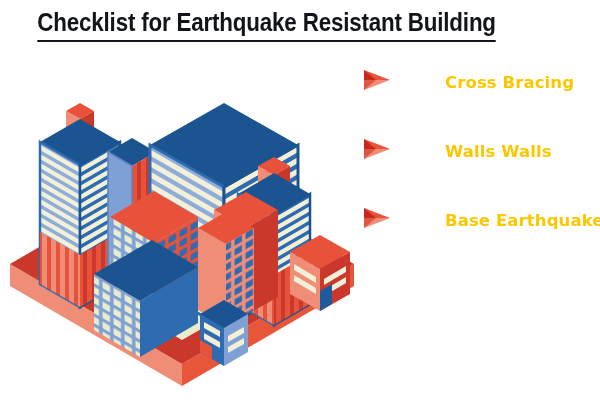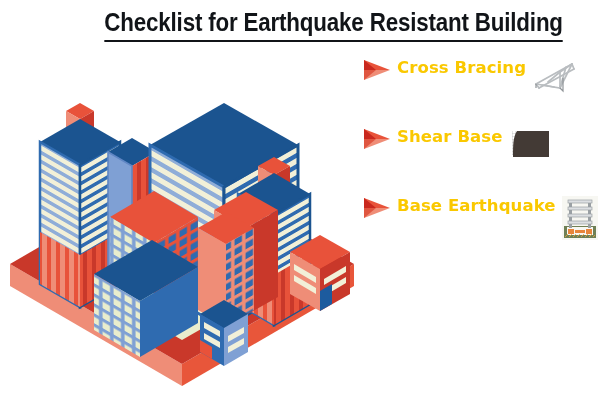--- a/index.html
+++ b/index.html
@@ -21,21 +21,21 @@
     height: 400px;
     background: #ffffff;
   }
 
   
   #title-block {
     position: absolute;
     top: 8px;
     left: 0;
     width: 600px;
-    text-align: right;
+    text-align: left;
   }
   #page-title {
     display: inline-block;
     font-family: "Liberation Sans Narrow", "Liberation Sans", sans-serif;
     font-weight: bold;
     font-size: 26px;
     letter-spacing: -0.2px;
     color: #111418;
     transform: scaleX(0.86);
     transform-origin: center;
@@ -50,21 +50,22 @@
     position: absolute;
     left: 362px;
     top: 58px;
     width: 238px;
   }
   .check-row {
     position: relative;
     height: 34px;
     margin-bottom: 35px;
     display: flex;
-    align-items: flex-start;
+    align-items: flex-end;
+    gap: 48px;
   }
   .bullet {
     width: 30px;
     height: 24px;
     flex: 0 0 30px;
     margin-right: 5px;
   }
   .check-label {
     font-family: "DejaVu Sans", sans-serif;
     font-weight: bold;
@@ -282,21 +283,21 @@
 
     <div class="check-row">
       <span class="bullet">
         <svg viewBox="0 0 30 24" width="30" height="24">
           <path d="M2 2 L28 12 L2 12 Z" fill="#e8533a"></path>
           <path d="M2 12 L28 12 L2 22 Z" fill="#ef8d77"></path>
           <path d="M2 2 L14 12 L2 12 Z" fill="#c9281e"></path>
           <path d="M2 12 L14 12 L2 22 Z" fill="#e05640"></path>
         </svg>
       </span>
-      <span class="check-label">Shear Base</span>
+      <span class="check-label">Walls Walls</span>
       <span class="check-icon">
         <svg viewBox="0 0 44 34" width="44" height="34">
           <defs>
             <pattern id="meshpat" width="3" height="3" patternUnits="userSpaceOnUse">
               <rect width="3" height="3" fill="#ffffff"></rect>
               <path d="M0 0 L0 3 M0 0 L3 0" stroke="#9a9a9a" stroke-width="0.5"></path>
             </pattern>
           </defs>
           <rect x="3" y="4" width="12" height="24" fill="url(#meshpat)"></rect>
           <path d="M8 4 L40 4 L40 30 L4 30 C4 18 4 10 8 4 Z" fill="#433a35"></path>

